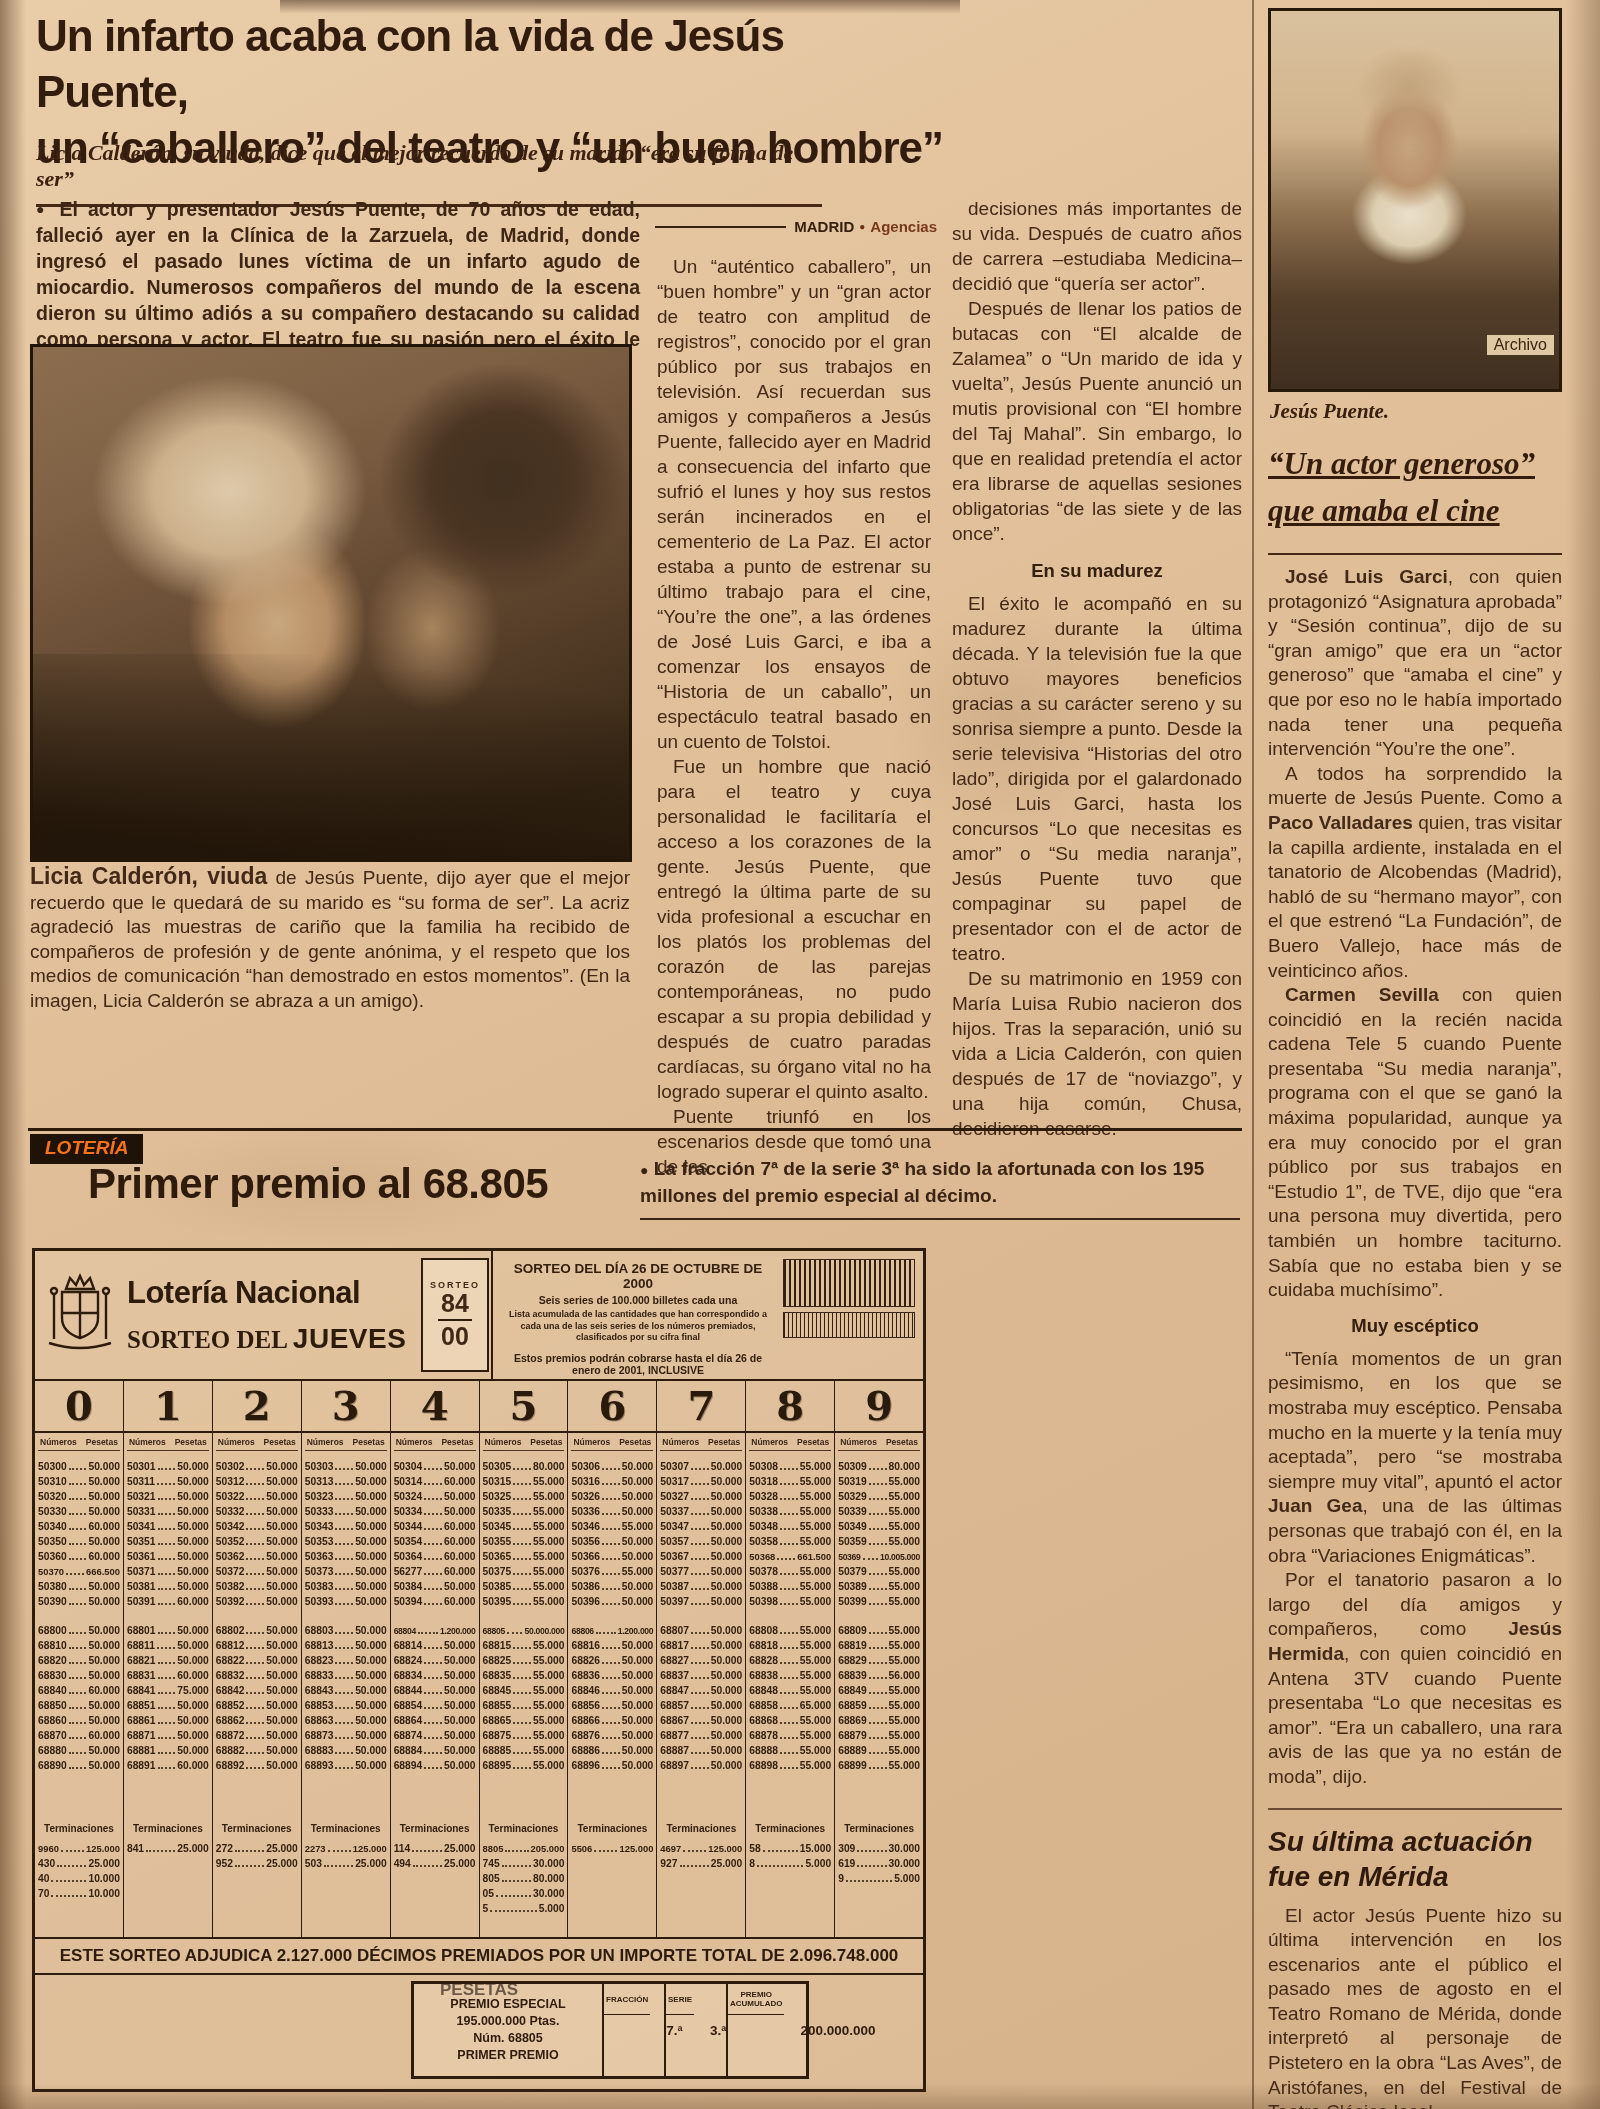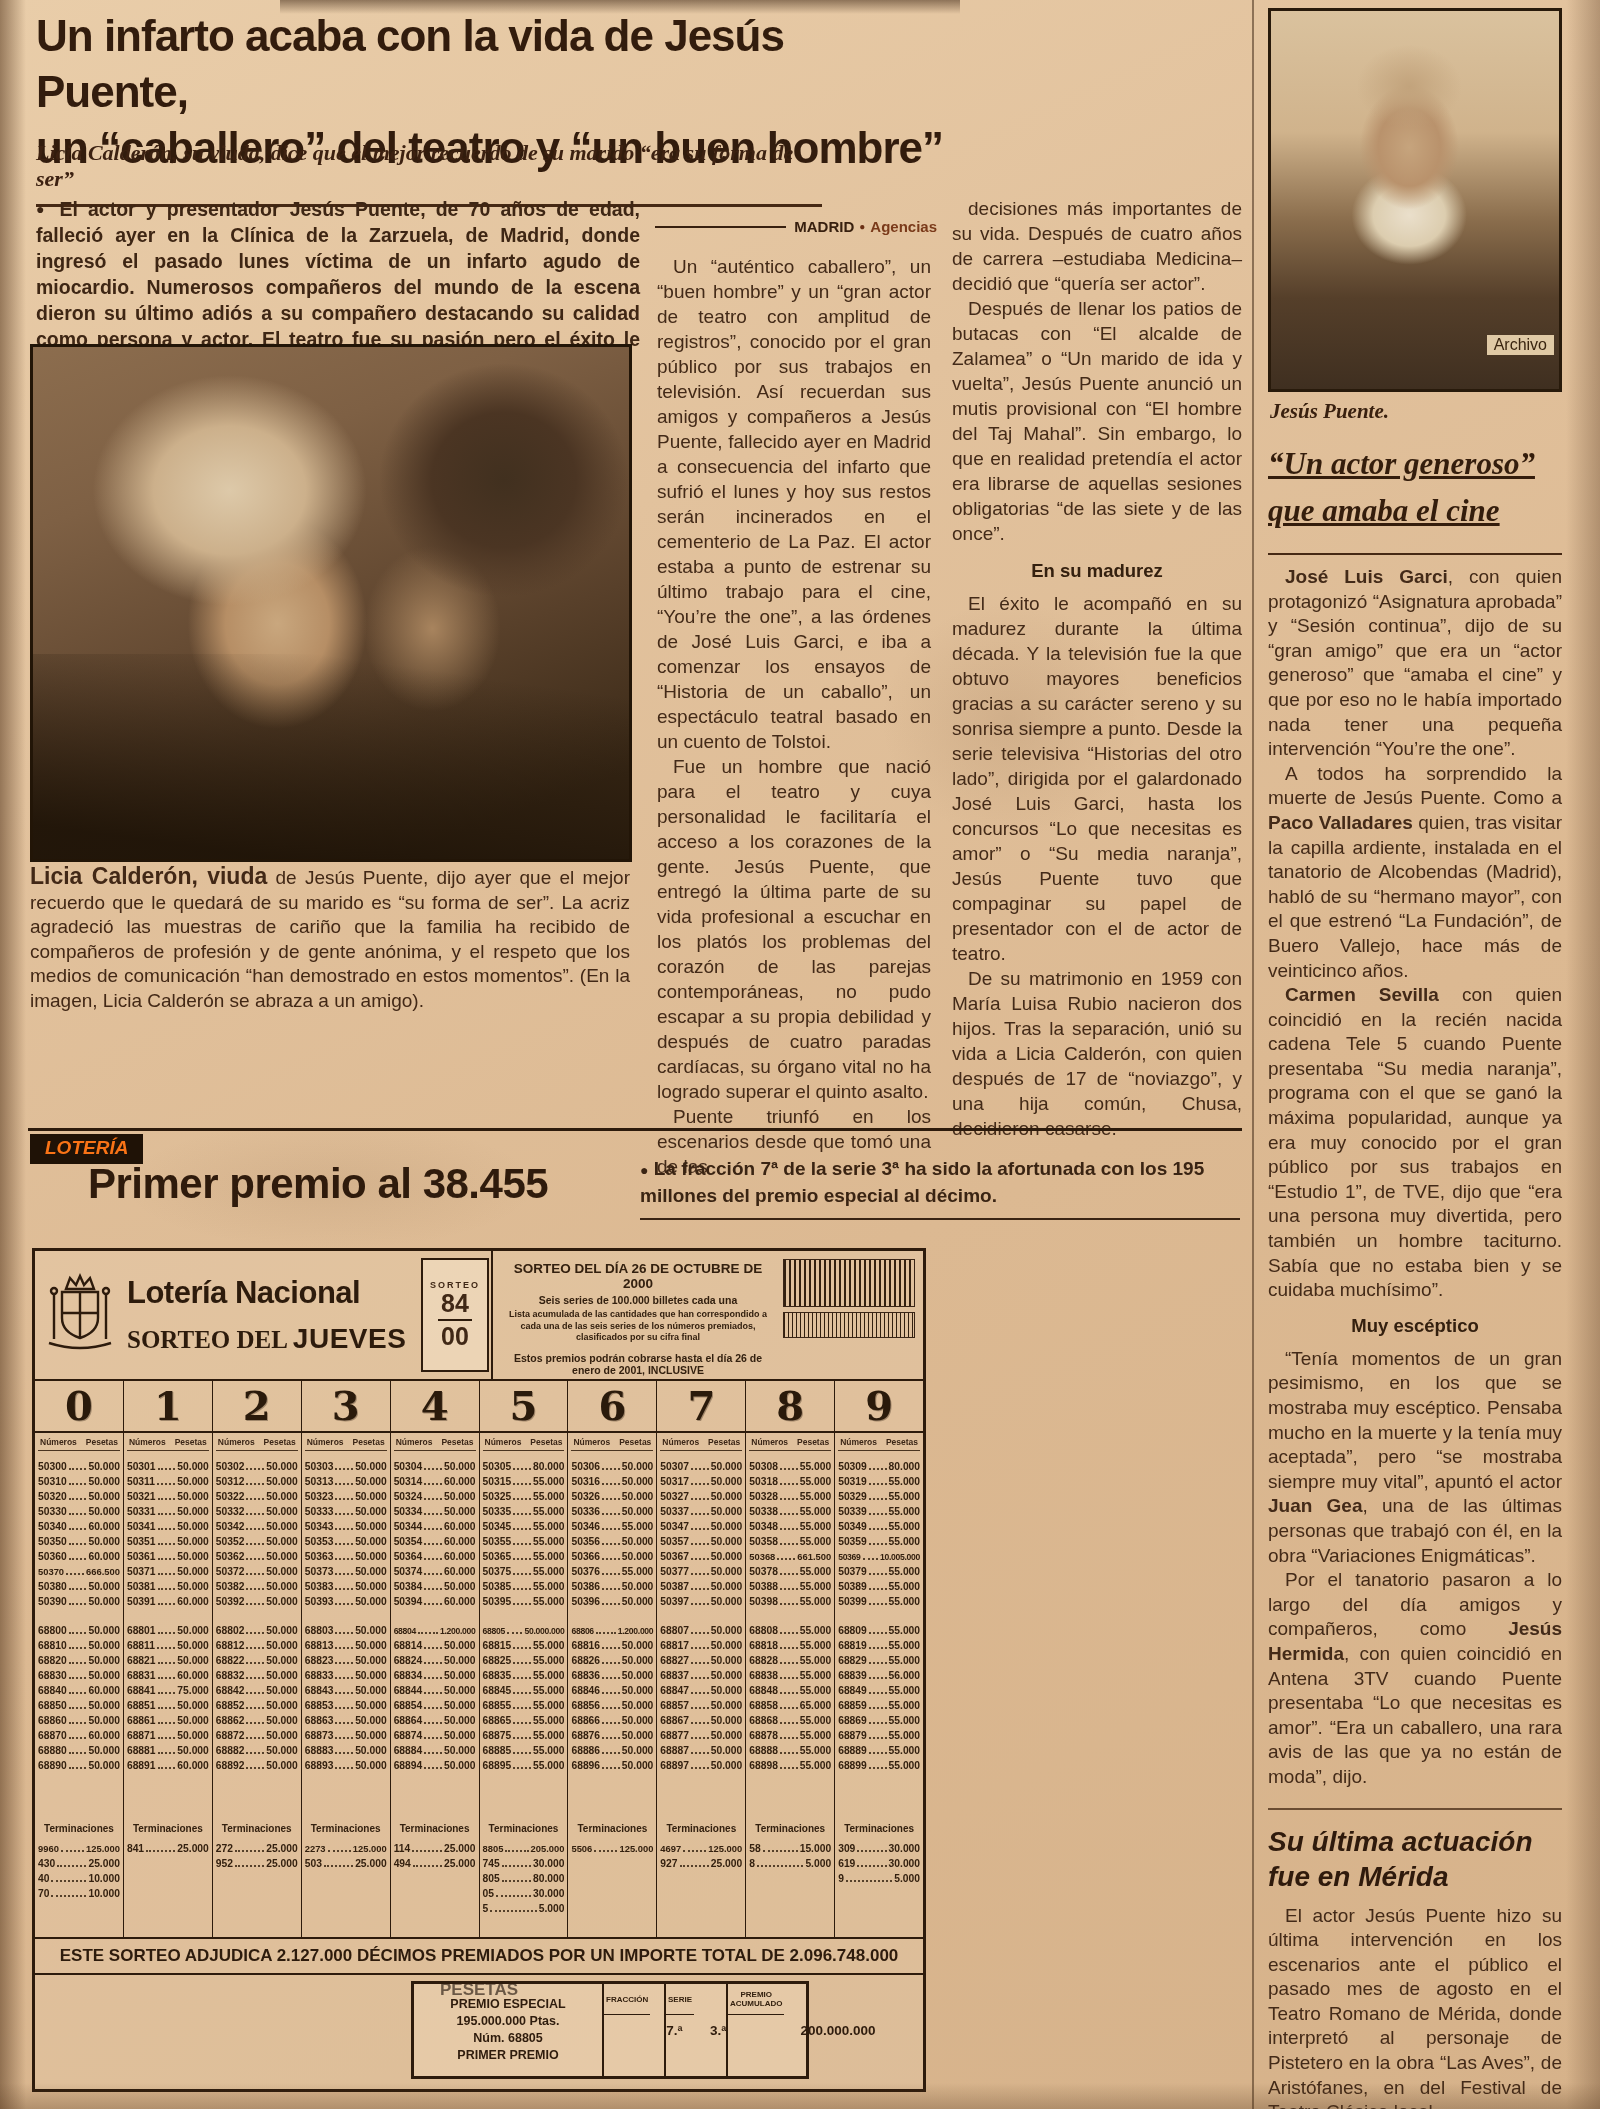--- a/index.html
+++ b/index.html
@@ -179,21 +179,21 @@
       <span>Su última actuación</span><br>
       <span>fue en Mérida</span>
     </h3>
     <div class="sb-body">
         <p><span>El actor Jesús Puente hizo su última intervención en los escenarios ante el público el pasado mes de agosto en el Teatro Romano de Mérida, donde interpretó al personaje de Pistetero en la obra “Las Aves”, de Aristófanes, en del Festival de Teatro Clásico local.</span></p>
       </div>
   </aside>
 
   <div class="lot-rule"></div>
   <div class="lot-tag">LOTERÍA</div>
-  <h2 class="lot-head">Primer premio al 38.455</h2>
+  <h2 class="lot-head">Primer premio al 68.805</h2>
   <div class="lot-note">
     <span class="bullet">●</span>
     <span>La fracción 7ª de la serie 3ª ha sido la afortunada con los 195 millones del premio especial al décimo.</span>
   </div>
 
   <div class="lot-table">
     <div class="lt-header">
       <div class="lt-brand">
         <svg width="66" height="84" viewBox="0 0 66 84">
           <g fill="none" stroke="#2d1b0c" stroke-width="2.4">
@@ -772,21 +772,21 @@
               <div class="ln">50354</div>
               <div class="ldots"></div>
               <div class="lp">60.000</div>
             </div>
             <div class="lrow">
               <div class="ln">50364</div>
               <div class="ldots"></div>
               <div class="lp">60.000</div>
             </div>
             <div class="lrow">
-              <div class="ln">50374</div>
+              <div class="ln">56277</div>
               <div class="ldots"></div>
               <div class="lp">60.000</div>
             </div>
             <div class="lrow">
               <div class="ln">50384</div>
               <div class="ldots"></div>
               <div class="lp">50.000</div>
             </div>
             <div class="lrow">
               <div class="ln">50394</div>

